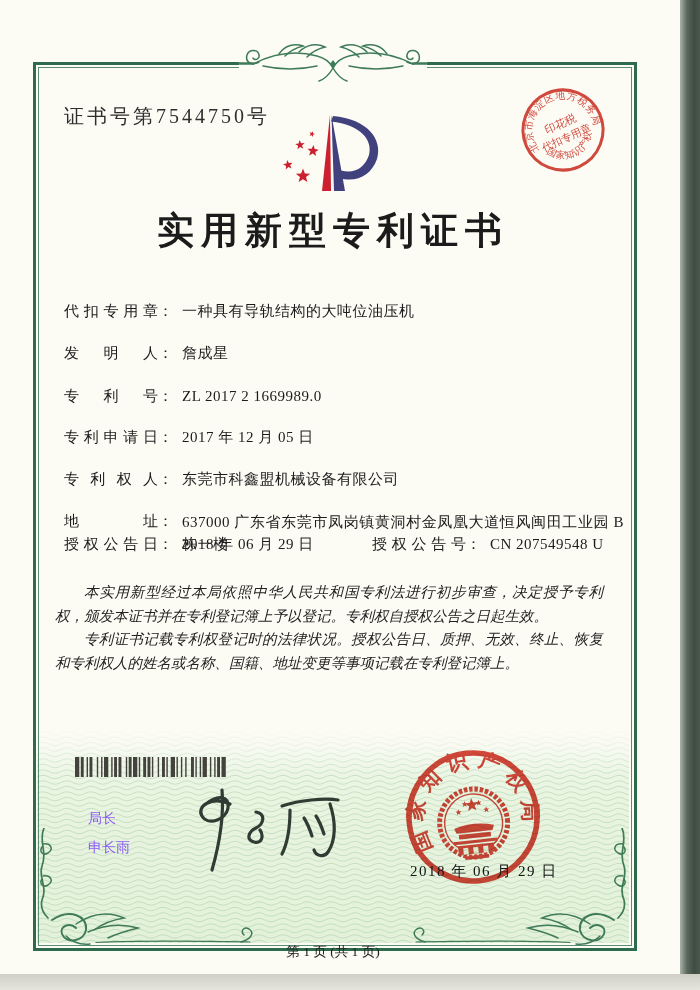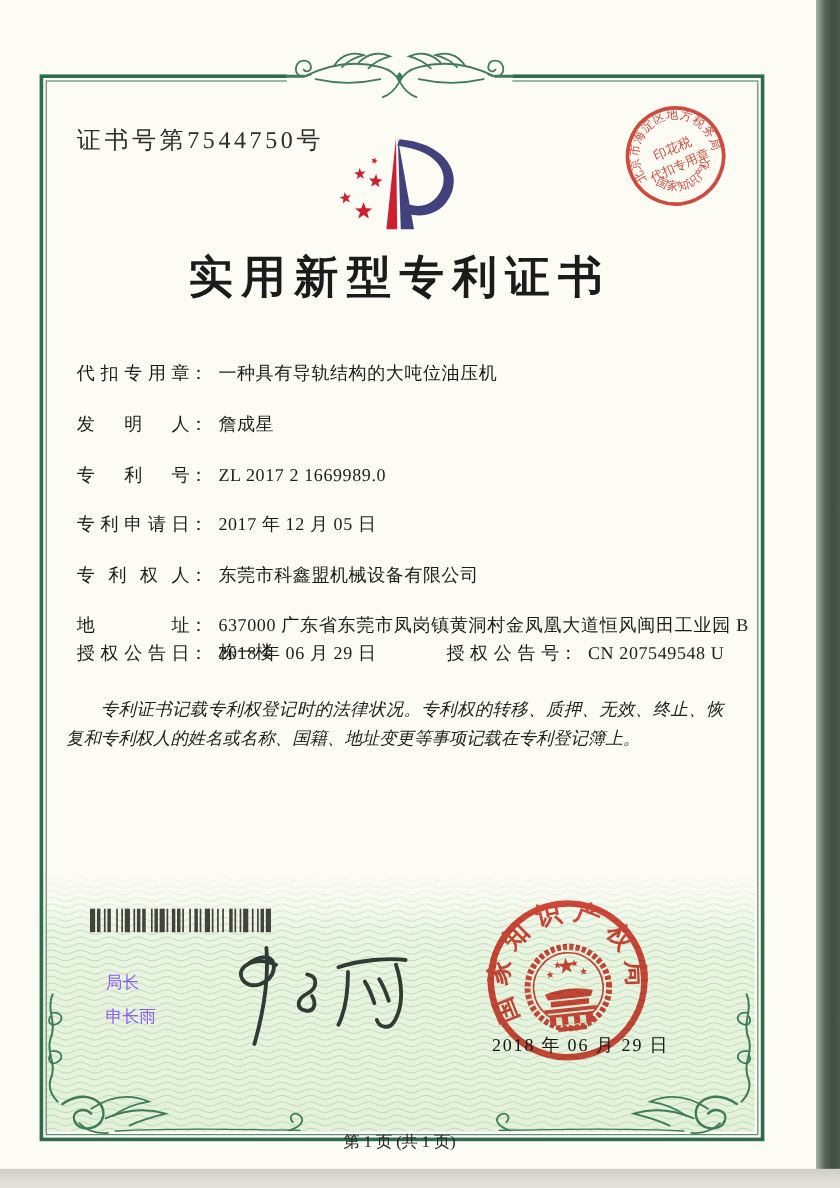--- a/index.html
+++ b/index.html
@@ -193,21 +193,22 @@
   <span class="flabel">地址</span><span class="fcolon">：</span><span class="fvalue wrap">637000 广东省东莞市凤岗镇黄洞村金凤凰大道恒风闽田工业园 B 栋一楼</span>
 </div>
 <div class="abs frow" style="top:535px;width:540px">
   <span class="flabel">授权公告日</span><span class="fcolon">：</span><span class="fvalue">2018 年 06 月 29 日</span>
   <span class="fpair2">
     <span class="flabel">授权公告号</span><span class="fcolon">：</span><span class="fvalue">CN 207549548 U</span>
   </span>
 </div>
 
 <div class="abs paras">
-  <p>专利证书记载专利权登记时的法律状况。专利权的转移、质押、无效、终止、恢复和专利权人的姓名或名称、国籍、地址变更等事项记载在专利登记簿上。</p>
+  <p>本实用新型经过本局依照中华人民共和国专利法进行初步审查，决定授予专利权，颁发本证书并在专利登记簿上予以登记。专利权自授权公告之日起生效。</p>
+  <p>专利证书记载专利权登记时的法律状况。授权公告日、质押、无效、终止、恢复和专利权人的姓名或名称、国籍、地址变更等事项记载在专利登记簿上。</p>
 </div>
 
 <svg class="abs barcode" width="178" height="20" id="barcode-svg">
     <rect x="0.0" y="0" width="4.3" height="20" fill="#44423c"></rect>
     <rect x="5.8" y="0" width="2.9" height="20" fill="#44423c"></rect>
     <rect x="11.6" y="0" width="1.4" height="20" fill="#44423c"></rect>
     <rect x="14.5" y="0" width="2.9" height="20" fill="#44423c"></rect>
     <rect x="21.8" y="0" width="1.4" height="20" fill="#44423c"></rect>
     <rect x="26.1" y="0" width="1.4" height="20" fill="#44423c"></rect>
     <rect x="29.0" y="0" width="4.3" height="20" fill="#44423c"></rect>

